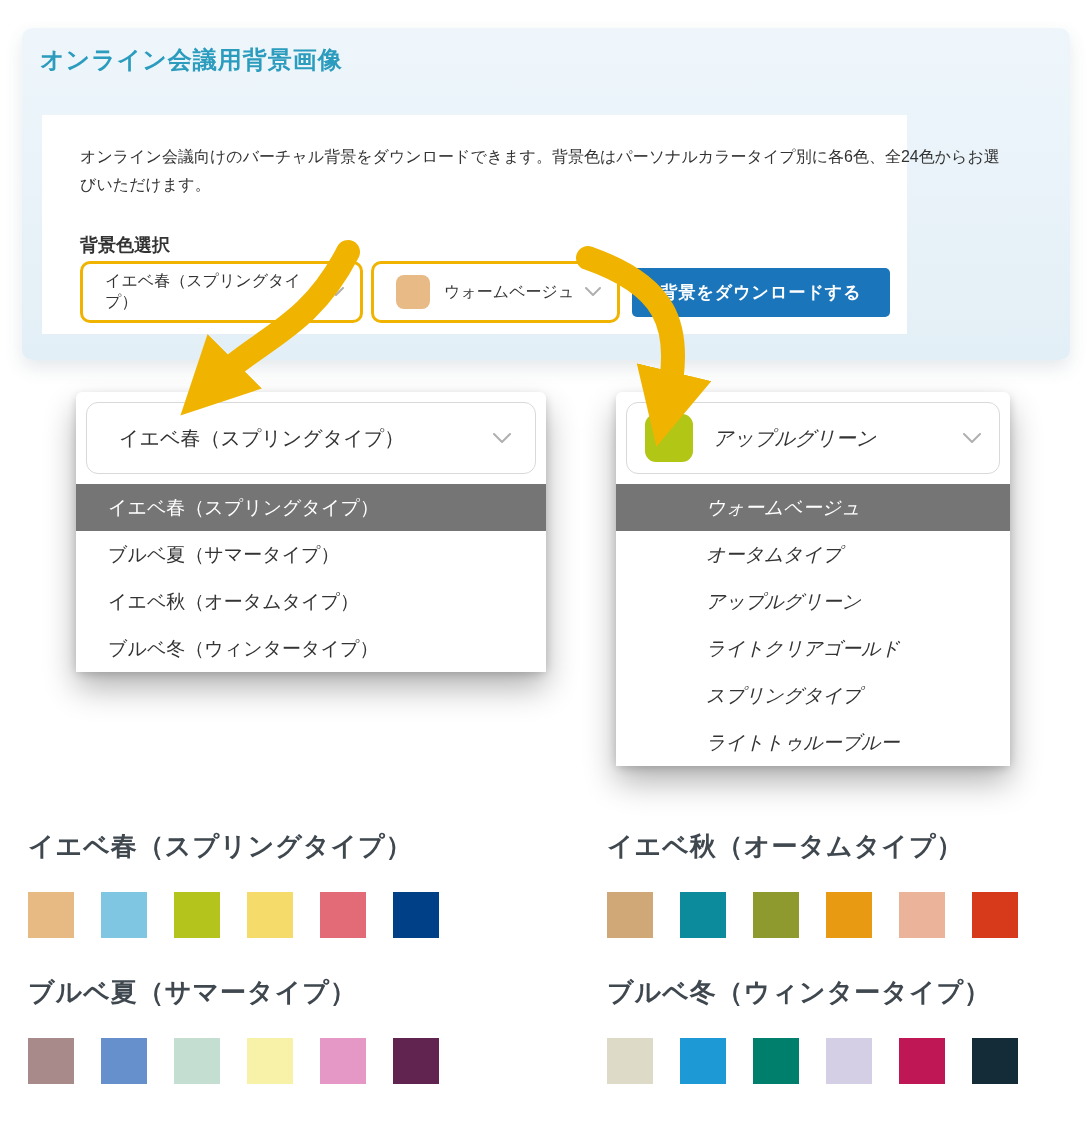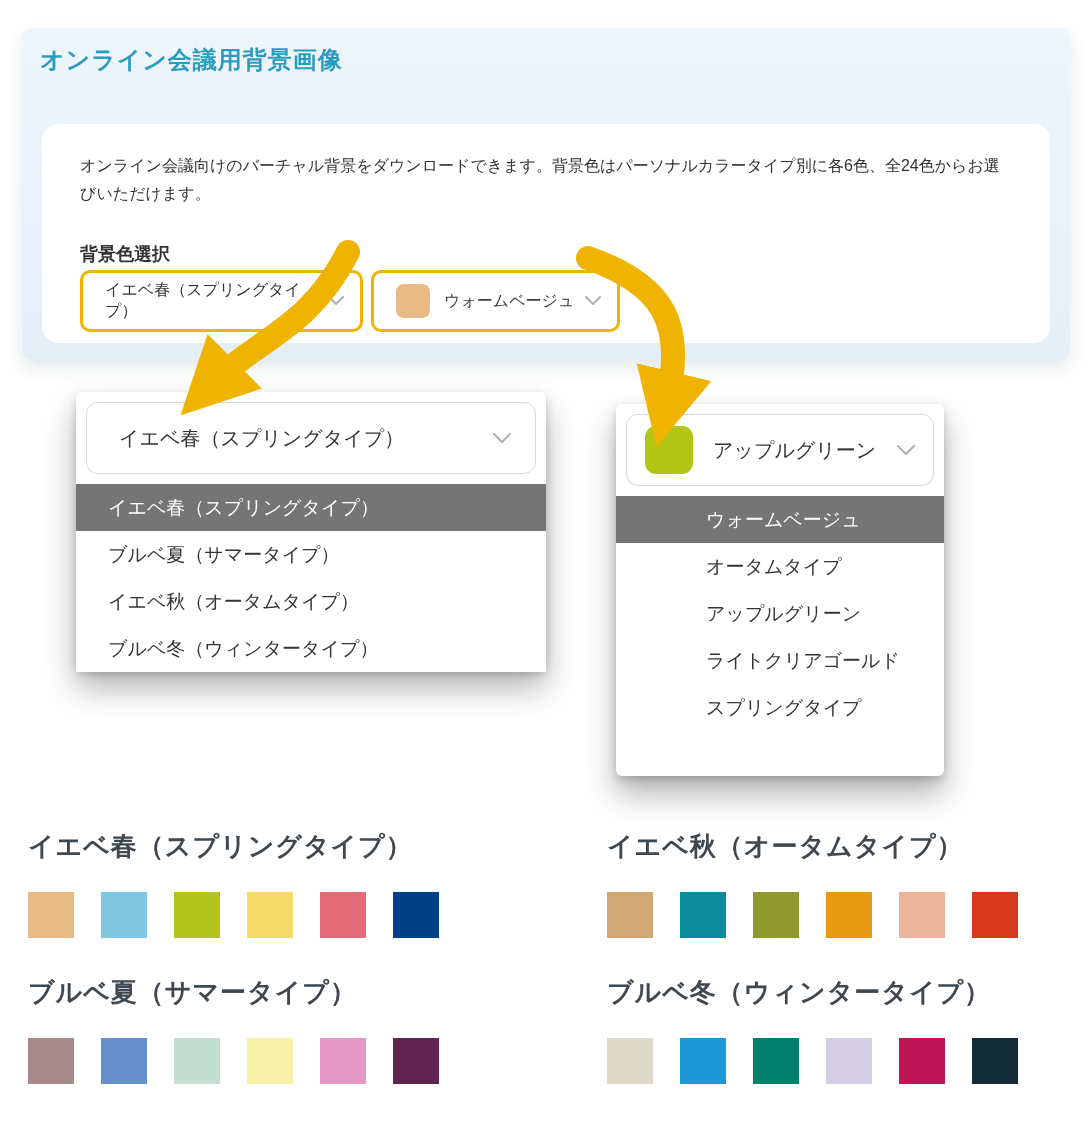--- a/index.html
+++ b/index.html
@@ -25,22 +25,22 @@
     border-radius:10px;
     box-shadow:0 8px 18px rgba(40,70,90,.12);
     z-index:1;
   }
   .page-title{
     position:absolute;left:18px;top:16px;
     font-size:24px;font-weight:bold;color:var(--teal);
     letter-spacing:1px;
   }
   .inner-card{
-    position:absolute;left:20px;top:96px;width:1008px;height:219px;
-    background:#fff;border-radius:16px;
+    position:absolute;left:20px;top:87px;width:865px;height:219px;
+    background:#fff;border-radius:0;
   }
   .description{
     position:absolute;left:38px;top:28px;width:935px;
     font-size:16px;line-height:1.75;color:#333;
   }
   .select-label{
     position:absolute;left:38px;top:118px;
     font-size:18px;font-weight:bold;color:#333;
   }
   .controls-row{
@@ -76,21 +76,21 @@
     pointer-events:none;z-index:20;
   }
 
   
   .panel{
     position:absolute;background:#fff;border-radius:6px;
     box-shadow:0 18px 32px rgba(0,0,0,.30),0 4px 10px rgba(0,0,0,.18);
     z-index:5;
   }
   .panel-left{left:76px;top:392px;width:470px;height:278px;}
-  .panel-right{left:616px;top:404px;width:328px;height:372px;}
+  .panel-right{left:616px;top:392px;width:394px;height:372px;font-style:italic;}
   .panel-header{
     margin:10px;border:1px solid #d9d9d9;border-radius:12px;
     display:flex;align-items:center;background:#fff;
   }
   .panel-left .panel-header{height:72px;padding:0 24px 0 32px;}
   .panel-right .panel-header{height:72px;padding:0 18px 0 18px;}
   .panel-header .value{font-size:20px;color:#333;}
   .panel-header .chev{margin-left:auto;display:flex;align-items:center;}
   .big-swatch{
     width:48px;height:48px;border-radius:11px;margin-right:20px;flex:0 0 auto;
@@ -143,20 +143,21 @@
       <div class="select-box color-select">
         <span class="mini-swatch" style="background: rgb(232, 186, 133);"></span>
         <span class="value">ウォームベージュ</span>
         <span class="chev">
           <svg width="16" height="10" viewBox="0 0 16 10">
               <path d="M1 1 L8 8 L15 1" stroke="#b0b0b0" stroke-width="2" fill="none" stroke-linecap="round" stroke-linejoin="round"></path>
             </svg>
         </span>
       </div>
 
+      <button class="download-btn">背景をダウンロードする</button>
     </div>
   </div>
 </div>
 
 <div class="panel panel-left">
   <div class="panel-header">
     <span class="value">イエベ春（スプリングタイプ）</span>
     <span class="chev">
       <svg width="18" height="11" viewBox="0 0 18 11">
           <path d="M1 1 L9 9 L17 1" stroke="#b0b0b0" stroke-width="2" fill="none" stroke-linecap="round" stroke-linejoin="round"></path>
@@ -180,20 +181,21 @@
           <path d="M1 1 L9 9 L17 1" stroke="#b0b0b0" stroke-width="2" fill="none" stroke-linecap="round" stroke-linejoin="round"></path>
         </svg>
     </span>
   </div>
   <div>
       <div class="opt hl">ウォームベージュ</div>
       <div class="opt">オータムタイプ</div>
       <div class="opt">アップルグリーン</div>
       <div class="opt">ライトクリアゴールド</div>
       <div class="opt">スプリングタイプ</div>
+      <div class="opt">ライトトゥルーブルー</div>
     </div>
 </div>
 
 <svg class="arrows" width="1092" height="1148" viewBox="0 0 1092 1148">
   <defs>
     <marker id="ah" viewBox="0 0 10 10" refX="4" refY="5" markerWidth="3.2" markerHeight="3.2" orient="auto-start-reverse">
       <path d="M0,0 L10,5 L0,10 z" fill="#f0b400"></path>
     </marker>
   </defs>
   <path d="M 348 252 C 308 330, 258 338, 213 383" stroke="#f0b400" stroke-width="24" fill="none" stroke-linecap="round" marker-end="url(#ah)"></path>

